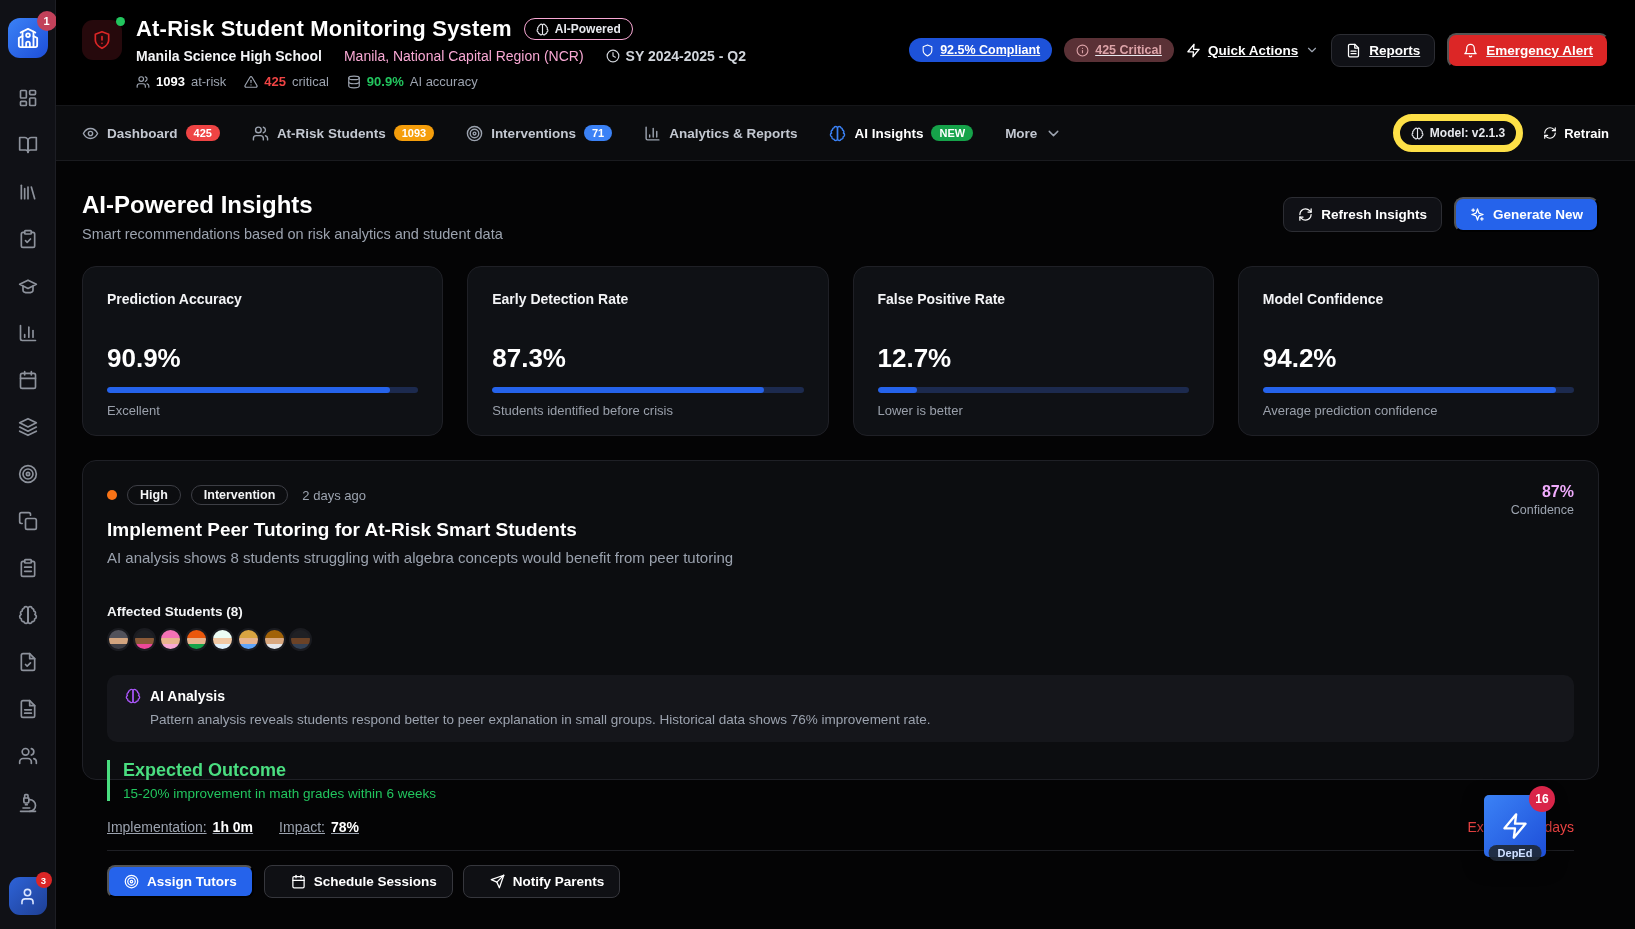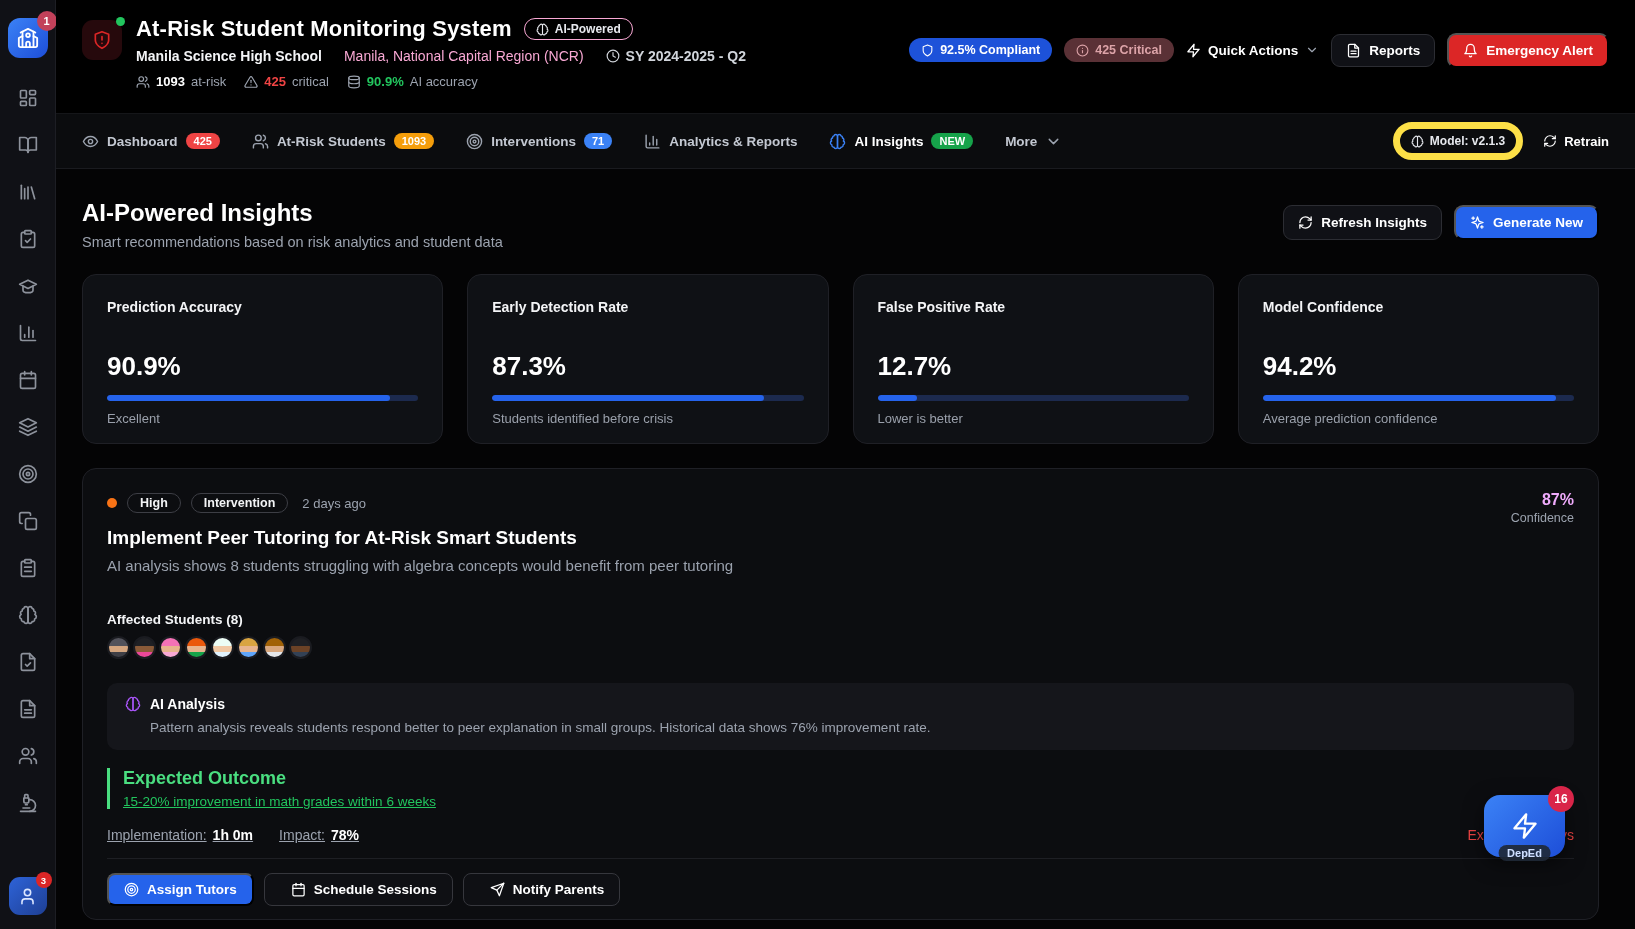--- a/index.html
+++ b/index.html
@@ -38,41 +38,41 @@
   .side-profile .badge {
     position:absolute; top:-5px; right:-5px; width:16px; height:16px; border-radius:50%;
     background:#dc2626; color:#fff; font-size:9.5px; font-weight:bold;
     display:flex; align-items:center; justify-content:center;
   }
 
   
   .main { position:absolute; left:56px; top:0; right:0; bottom:0; background:#040405; }
 
   
-  .header { background:#000; padding:16px 26px 24px; display:flex; }
+  .header { background:#000; padding:16px 26px 16px; display:flex; }
   .h-left { display:flex; gap:14px; }
   .shield-box {
     position:relative; width:40px; height:40px; border-radius:11px; margin-top:4px;
     background:#26090c; display:flex; align-items:center; justify-content:center; color:#dc2626;
   }
   .status-dot { position:absolute; top:-3px; right:-3px; width:9px; height:9px; border-radius:50%; background:#22c55e; }
   .title-row { display:flex; align-items:center; gap:12px; }
   .page-title { font-size:22px; font-weight:800; letter-spacing:.2px; color:#fff; }
   .ai-pill {
     display:flex; align-items:center; gap:6px; border:1px solid #f9a8d4; border-radius:999px;
     padding:3px 11px; font-size:12px; font-weight:bold; color:#e7e9ee;
   }
   .sub-row { display:flex; align-items:center; gap:22px; margin-top:6px; font-size:14px; }
   .school { font-weight:bold; color:#f3f4f6; }
   .location { color:#f9a8d4; }
   .term { display:flex; align-items:center; gap:6px; color:#d1d5db; font-weight:600; }
   .stats-row { display:flex; align-items:center; gap:18px; margin-top:10px; font-size:13px; color:#9ca3af; }
   .stat { display:flex; align-items:center; gap:6px; }
   .stat b { color:#fff; }
-  .h-right { margin-left:auto; display:flex; align-items:center; gap:12px; height:40px; margin-top:14px; }
+  .h-right { margin-left:auto; display:flex; align-items:center; gap:12px; height:40px; margin-top:14px;text-decoration:underline; }
   .pill { display:flex; align-items:center; gap:6px; border-radius:999px; padding:5px 12px; font-size:12.5px; font-weight:bold; }
   .pill-compliant { background:#1d52d9; color:#fff; }
   .pill-critical  { background:#5a3136; color:#dca3a8; }
   .quick-actions { display:flex; align-items:center; gap:7px; font-size:13.5px; font-weight:bold; color:#fff; cursor:pointer; }
   .quick-actions .chev { color:#9ca3af; }
   .btn { display:flex; align-items:center; gap:8px; border-radius:9px; font-size:13.5px; font-weight:bold; cursor:pointer; padding:8px 14px; }
   .btn-dark { background:#101116; border:1px solid #2c2d33; color:#fff; }
   .btn-red { background:#dc2626; color:#fff; }
   .btn-blue { background:#2563eb; color:#fff; }
 
@@ -100,54 +100,54 @@
   
   .metrics { display:grid; grid-template-columns:repeat(4,1fr); gap:24px; margin-top:24px; }
   .m-card { background:#0f1115; border:1px solid #1f2026; border-radius:14px; padding:24px; height:170px; }
   .m-label { font-size:14px; font-weight:bold; color:#f3f4f6; }
   .m-value { font-size:26px; font-weight:800; color:#fff; margin-top:36px; }
   .m-bar { height:6px; border-radius:999px; background:#1c2a4e; margin-top:13px; overflow:hidden; }
   .m-fill { height:100%; border-radius:999px; background:#2563eb; }
   .m-caption { font-size:13px; color:#9aa0ab; margin-top:10px; }
 
   
-  .insight { position:relative; background:#0c0d10; border:1px solid #1f2026; border-radius:14px; padding:24px; margin-top:24px; height:452px; }
+  .insight { position:relative; background:#0c0d10; border:1px solid #1f2026; border-radius:14px; padding:24px; margin-top:24px; height:320px; }
   .meta-row { display:flex; align-items:center; gap:10px; }
   .prio-dot { width:10px; height:10px; border-radius:50%; background:#f97316; }
   .meta-pill { border:1px solid #3d3e45; border-radius:999px; padding:2px 12px; font-size:12.5px; font-weight:bold; color:#f3f4f6; }
   .meta-time { font-size:13px; color:#9ca3af; margin-left:4px; }
   .conf { position:absolute; right:24px; top:22px; text-align:right; }
   .conf-val { font-size:16px; font-weight:800; color:#f0abfc; }
   .conf-label { font-size:12.5px; color:#9ca3af; margin-top:2px; }
   .ins-title { font-size:19px; font-weight:800; color:#fff; margin-top:14px; }
   .ins-desc { font-size:15px; color:#9aa1ad; margin-top:8px; }
   .affected-label { font-size:13.5px; font-weight:bold; color:#f3f4f6; margin-top:38px; }
   .avatars { display:flex; gap:3px; margin-top:9px; }
   .avatar { width:23px; height:23px; border-radius:50%; border:2px solid #1a1b20; cursor:pointer; }
   .ai-box { background:#15161b; border-radius:10px; padding:13px 18px 15px; margin-top:24px; }
   .ai-box-head { display:flex; align-items:center; gap:9px; font-size:14px; font-weight:bold; color:#fff; }
   .ai-box-head .b-ic { color:#a855f7; width:16px; height:16px; }
   .ai-box-text { font-size:13.5px; color:#9ca3af; margin-top:8px; margin-left:25px; }
   .outcome { border-left:3px solid #4ade80; padding-left:13px; margin-top:18px; }
   .outcome-title { font-size:18px; font-weight:600; color:#4ade80; }
-  .outcome-text { font-size:13.5px; color:#22c55e; margin-top:5px;text-decoration:underline; }
+  .outcome-text { font-size:13.5px; color:#22c55e; margin-top:5px; }
   .impl-row { display:flex; align-items:center; gap:26px; margin-top:18px; font-size:14px; color:#9ca3af; }
   .impl-item { display:flex; gap:6px;text-decoration:underline; }
   .impl-item b { color:#fff; }
   .impact-val { color:#22c55e; font-weight:bold; }
   .expires { margin-left:auto; font-size:14px; color:#ef4444; }
   .ins-divider { border-top:1px solid #1e1f24; margin:15px 0 14px; }
   .actions { display:flex; gap:10px; }
   .act-btn { display:flex; align-items:center; gap:8px; border-radius:8px; padding:7px 15px; font-size:13.5px; font-weight:bold; cursor:pointer; }
   .act-primary { background:#2563eb; color:#fff; }
   .act-sec { background:#0f1014; border:1px solid #36373d; color:#fff;padding-left:26px; }
 
   
   .float-btn {
-    position:absolute; left:1484px; top:795px; width:81px; height:62px; border-radius:16px;
+    position:absolute; left:1484px; top:795px; width:62px; height:62px; border-radius:5px;
     background:linear-gradient(135deg,#3b82f6,#1d4ed8); display:flex; align-items:center; justify-content:center;
     color:#fff; cursor:pointer; box-shadow:0 6px 20px rgba(0,0,0,.55); z-index:20;
   }
   .float-badge {
     position:absolute; top:-9px; right:-9px; width:26px; height:26px; border-radius:50%;
     background:#d92549; color:#fff; font-size:12px; font-weight:bold;
     display:flex; align-items:center; justify-content:center;
   }
   .float-label {
     position:absolute; bottom:-4px; left:50%; transform:translateX(-50%);

